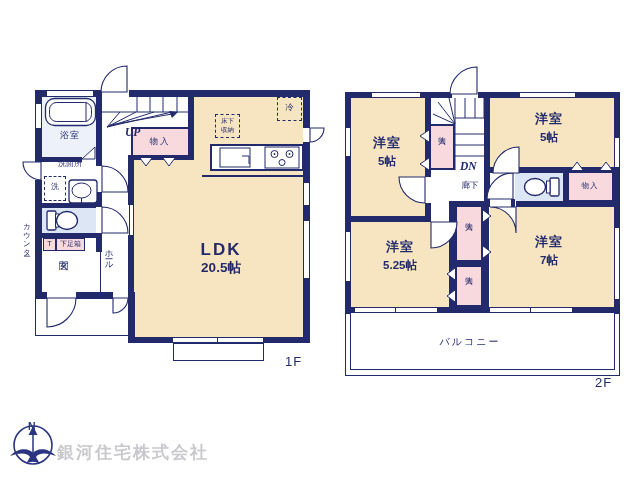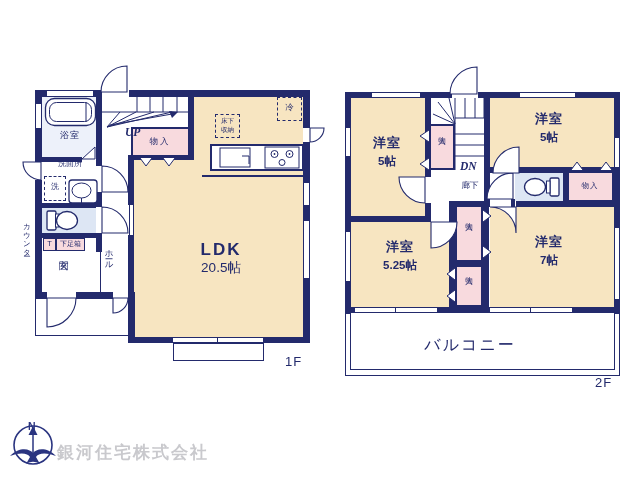--- a/index.html
+++ b/index.html
@@ -225,39 +225,39 @@
   <div class="lbl cx" style="left:70px;top:160px;font-size:8px;">洗面所</div>
   <div class="lbl cx" style="left:55px;top:183px;font-size:8px;">洗</div>
   <div class="lbl v" style="left:22px;top:218px;font-size:7.5px;">カウンター</div>
   <div class="lbl cx" style="left:49.5px;top:240px;font-size:7.5px;">T</div>
   <div class="lbl cx" style="left:70.5px;top:240px;font-size:7px;">下足箱</div>
   <div class="lbl v" style="left:58px;top:252px;font-size:9.5px;letter-spacing:2px;">玄関</div>
   <div class="lbl v" style="left:104px;top:244px;font-size:8.5px;letter-spacing:1px;">ホール</div>
   <div class="lbl cx" style="left:160px;top:137px;font-size:8.5px;letter-spacing:2px;">物入</div>
   <div class="lbl it" style="left:105px;top:126px;font-size:11.5px;margin-left:20px;">UP</div>
   <div class="lbl cx" style="left:221px;top:240px;font-size:17px;font-weight:600;letter-spacing:2px;">LDK</div>
-  <div class="lbl cx" style="left:221px;top:260px;font-size:13.5px;font-weight:400;text-align:right;">20.5帖</div>
+  <div class="lbl cx" style="left:221px;top:260px;font-size:13.5px;font-weight:700;text-align:right;">20.5帖</div>
   <div class="lbl cx" style="left:289.5px;top:103px;font-size:8.5px;">冷</div>
   <div class="lbl cx" style="left:227.5px;top:117px;font-size:6.5px;">床下</div>
   <div class="lbl cx" style="left:227.5px;top:126px;font-size:6.5px;">収納</div>
   <div class="lbl" style="left:285px;top:355px;font-size:13px;letter-spacing:1px;">1F</div>
 
   <div class="lbl cx" style="left:387px;top:136px;font-size:13px;font-weight:600;letter-spacing:1px;">洋室</div>
   <div class="lbl cx" style="left:387px;top:155px;font-size:11.5px;font-weight:600;">5帖</div>
   <div class="lbl cx" style="left:549px;top:112px;font-size:13px;font-weight:600;letter-spacing:1px;">洋室</div>
   <div class="lbl cx" style="left:549px;top:131px;font-size:11.5px;font-weight:600;">5帖</div>
   <div class="lbl cx" style="left:400px;top:240px;font-size:13px;font-weight:600;letter-spacing:1px;">洋室</div>
   <div class="lbl cx" style="left:400px;top:259px;font-size:11.5px;font-weight:600;">5.25帖</div>
   <div class="lbl cx" style="left:549px;top:235px;font-size:13px;font-weight:600;letter-spacing:1px;">洋室</div>
   <div class="lbl cx" style="left:549px;top:254px;font-size:11.5px;font-weight:600;">7帖</div>
   <div class="lbl v" style="left:437px;top:131px;font-size:7.5px;">物入</div>
   <div class="lbl cx" style="left:590px;top:182px;font-size:7.5px;letter-spacing:1px;">物入</div>
   <div class="lbl v" style="left:464px;top:217px;font-size:7.5px;">物入</div>
   <div class="lbl v" style="left:464px;top:271px;font-size:7.5px;">物入</div>
   <div class="lbl it" style="left:460px;top:160px;font-size:11.5px;background:#fff;">DN</div>
   <div class="lbl cx" style="left:470px;top:181px;font-size:8.5px;">廊下</div>
-  <div class="lbl cx" style="left:470px;top:336px;font-size:16px;letter-spacing:2px;">バルコニー</div>
+  <div class="lbl cx" style="left:470px;top:336px;font-size:10px;letter-spacing:2px;">バルコニー</div>
   <div class="lbl" style="left:595px;top:376px;font-size:13px;letter-spacing:1px;">2F</div>
 
   <div class="lbl" style="left:28px;top:421px;font-size:10.5px;font-weight:bold;color:var(--compass-navy);">N</div>
   <div class="lbl" style="left:57px;top:443px;font-size:17px;font-weight:bold;letter-spacing:2px;color:var(--company-gray);">銀河住宅株式会社</div>
 
 </div>
 
 </body></html>

